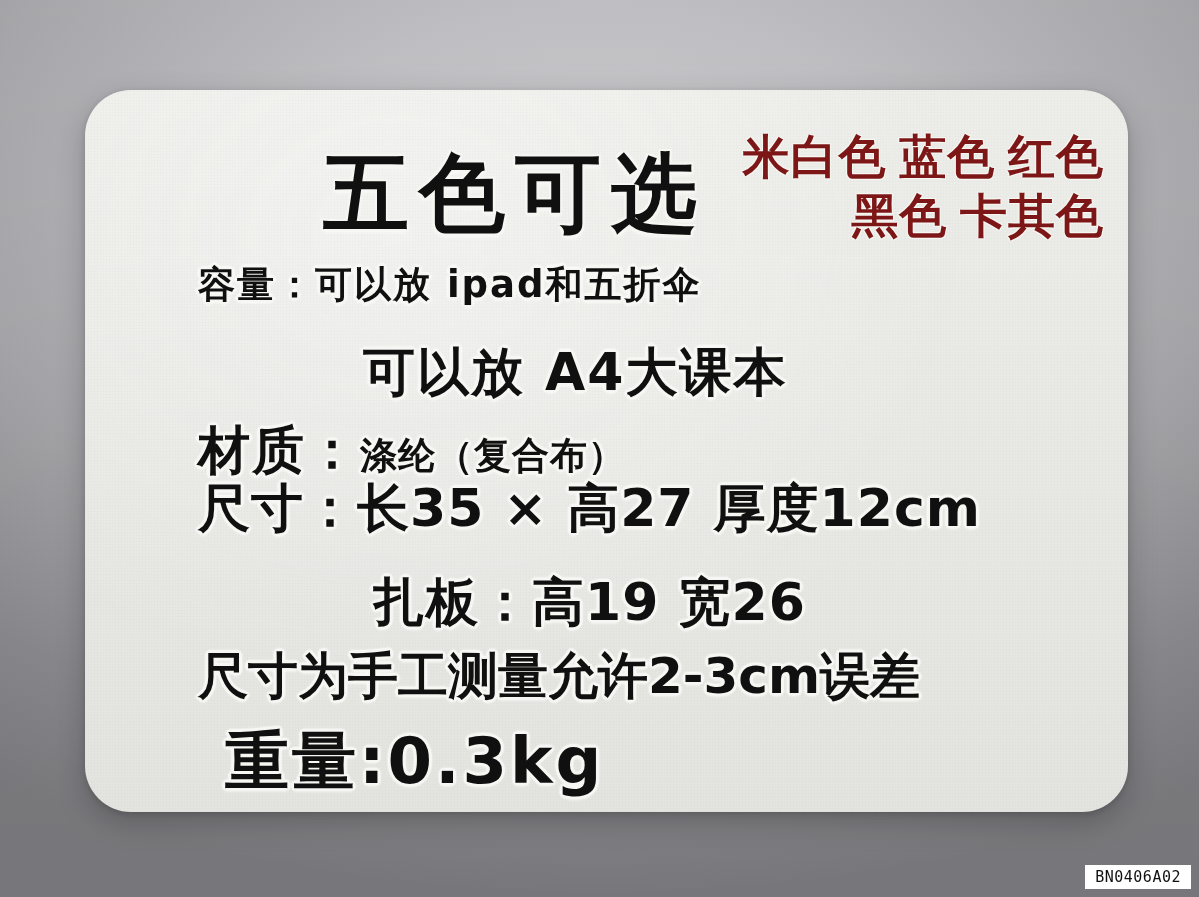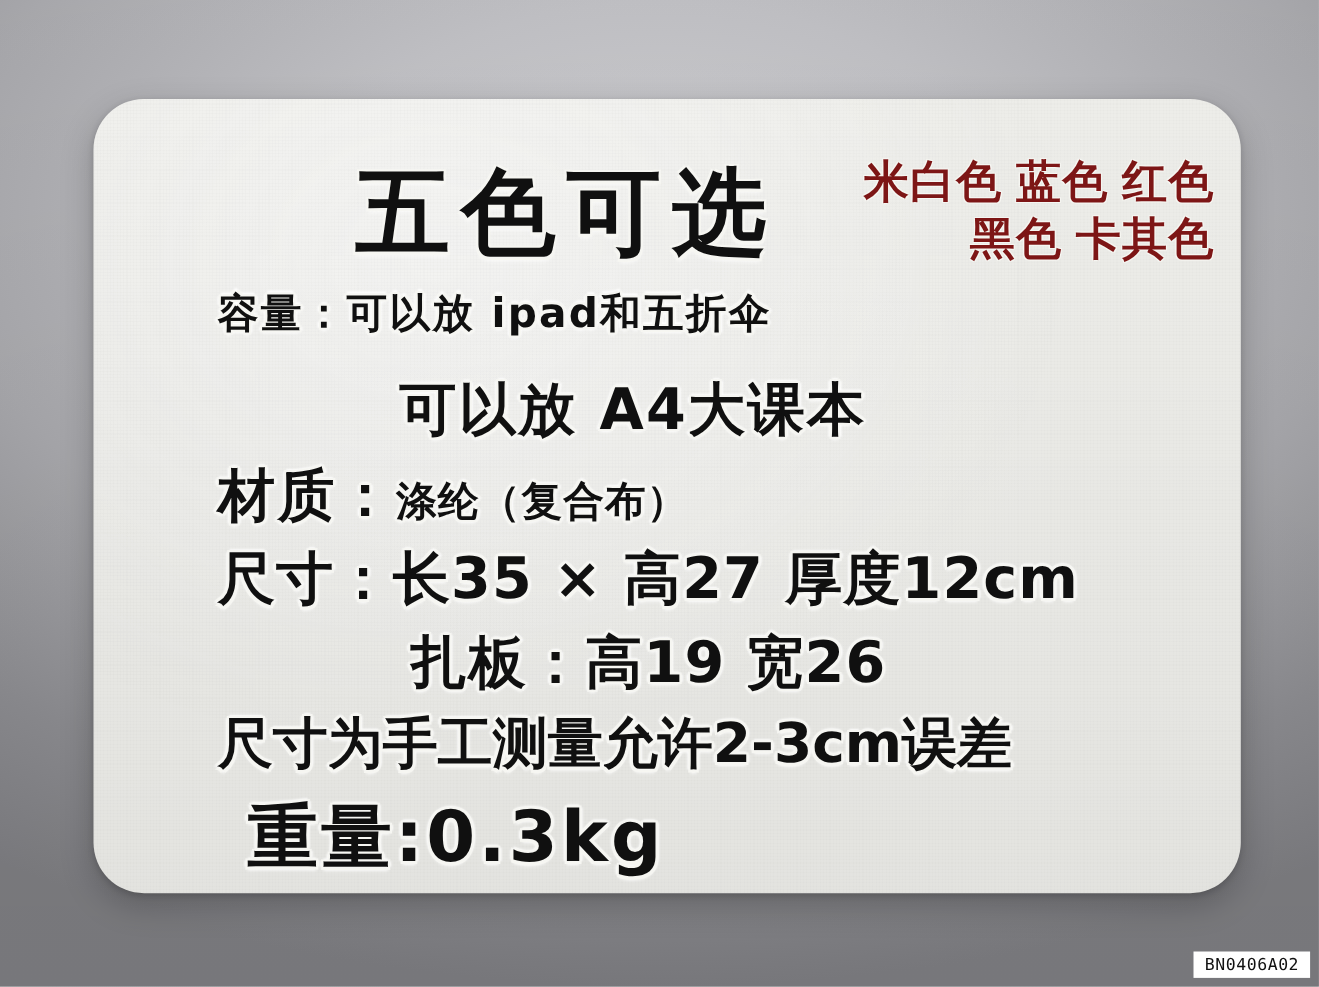--- a/index.html
+++ b/index.html
@@ -92,32 +92,31 @@
        0    3px 4px rgba(255,255,255,0.8);
   }
 
   
   #colors {
     position: absolute;
     right: 24px;
     top: 38px;
     text-align: right;
     color: #7d1616;
-    font-family: Liberation Sans, sans-serif;
-    font-size: 41px;
+    font-family: Liberation Serif, serif;
+    font-size: 47px;
     font-weight: 700;
     line-height: 1.26;
     letter-spacing: 1px;
     white-space: nowrap;
     text-shadow:
       -1px -1px 0 rgba(246,246,242,0.9),
        1px -1px 0 rgba(246,246,242,0.9),
       -1px  1px 0 rgba(246,246,242,0.9),
        1px  1px 0 rgba(246,246,242,0.9);
-    margin-top: 12px;
   }
   #colors .crow { display: block; }
 
   
   .spec {
     position: absolute;
     white-space: nowrap;
     color: #101010;
     font-family: "DejaVu Sans", "Liberation Sans", sans-serif;
     font-weight: 700;
@@ -134,21 +133,21 @@
   .l-capacity2 { left: 278px; top: 248px; font-size: 52px; letter-spacing: 2px; }
 
   .l-material  { left: 113px; top: 326px; font-size: 52px; letter-spacing: 2px; }
   .l-material .matval {
     font-family: "DejaVu Serif", "Liberation Serif", serif;
     font-weight: 700;
     font-size: 37px;
     letter-spacing: 1px;
   }
 
-  .l-size      { left: 113px; top: 402px; font-size: 52px; letter-spacing: 1px; }
+  .l-size      { left: 113px; top: 384px; font-size: 52px; letter-spacing: 1px; }
   .l-board     { left: 288px; top: 478px; font-size: 52px; letter-spacing: 1px; text-align: center; }
   .l-tolerance { left: 113px; top: 553px; font-size: 50px; letter-spacing: 0px; }
   .l-weight    { left: 140px; top: 628px; font-size: 64px; letter-spacing: 3px; }
 
   
   #sku {
     position: absolute;
     right: 8px;
     bottom: 8px;
     background: #ffffff;

